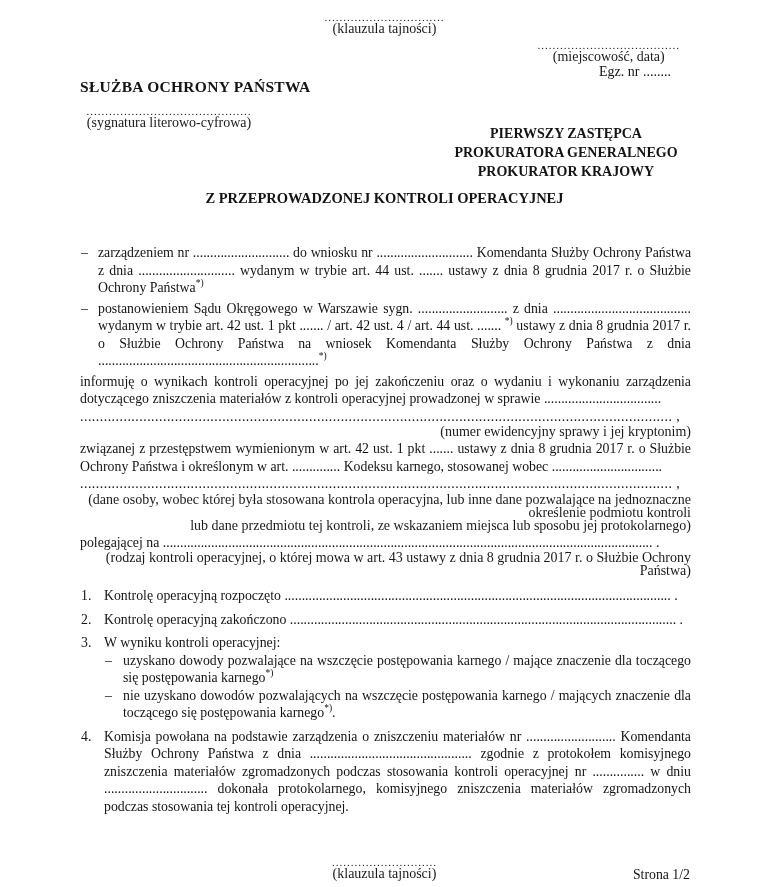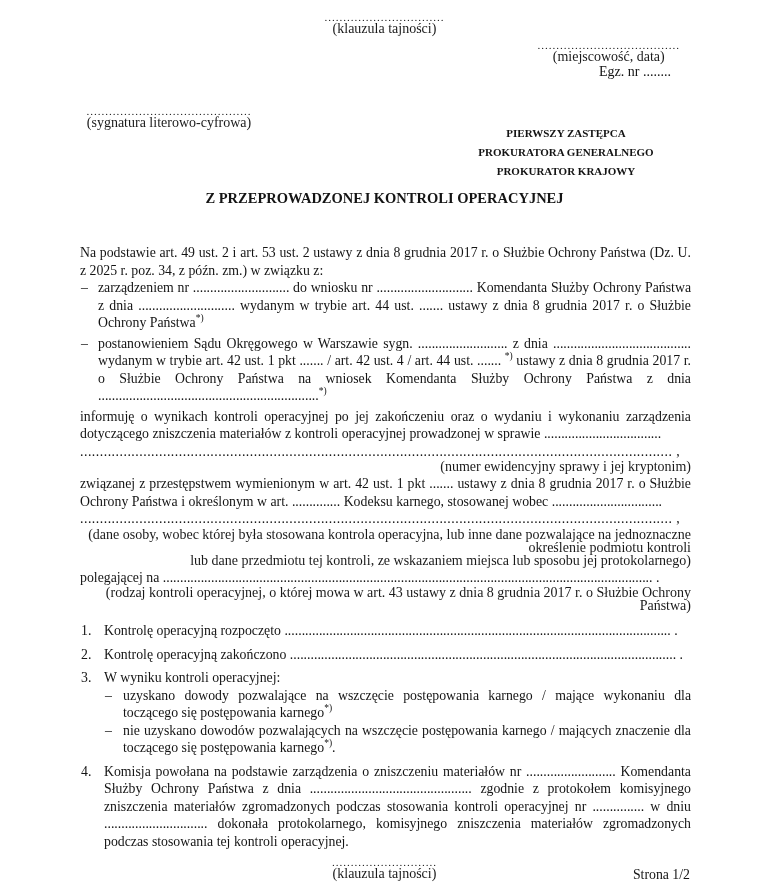--- a/index.html
+++ b/index.html
@@ -13,21 +13,21 @@
     overflow: hidden;
   }
   
   .top-klauzula { position: absolute; top: 12px; left: 0; right: 0; text-align: center; }
   .dotline-sm { font-size: 11px; letter-spacing: 1px; line-height: 10px; white-space: nowrap; }
   .caption { font-size: 14px; line-height: 13px; color: #1a1a1a; }
   .place-date { position: absolute; top: 40px; right: 89px; text-align: center; }
   .egz { position: absolute; top: 64px; right: 98px; font-size: 14px; }
   .org-name { position: absolute; top: 78px; left: 80px; font-weight: bold; font-size: 15.5px; letter-spacing: 0.3px; }
   .signature { position: absolute; top: 106px; left: 80px; width: 178px; text-align: center; }
-  .addressee { position: absolute; top: 124px; left: 430px; width: 272px; text-align: center; font-weight: bold; font-size: 11px; line-height: 19px; }
+  .addressee { position: absolute; top: 124px; left: 430px; width: 272px; text-align: center; font-weight: bold; font-size: 14px; line-height: 19px; }
   .doc-title { position: absolute; top: 189px; left: 0; right: 0; text-align: center; font-weight: bold; font-size: 14.5px; line-height: 19px; }
   
   .body-flow {
     position: absolute; top: 244px; left: 80px; width: 611px;
     font-size: 13.8px; line-height: 17.5px; text-align: justify;
   }
   .body-flow p { margin: 0; }
   .intro { margin-bottom: 3px; }
   .bullet { position: relative; padding-left: 18px; margin-bottom: 3px; }
   .bullet .dash { position: absolute; left: 1px; top: 0; }
@@ -54,39 +54,39 @@
     <div class="caption">(klauzula tajności)</div>
   </div>
 
   <div class="place-date">
     <div class="dotline-sm">......................................</div>
     <div class="caption">(miejscowość, data)</div>
   </div>
 
   <div class="egz">Egz. nr ........</div>
 
+  <div class="org-name">SŁUŻBA OCHRONY PAŃSTWA</div>
 
   <div class="signature">
     <div class="dotline-sm">............................................</div>
     <div class="caption">(sygnatura literowo-cyfrowa)</div>
   </div>
 
   <div class="addressee">
     <div>PIERWSZY ZASTĘPCA</div>
     <div>PROKURATORA GENERALNEGO</div>
     <div>PROKURATOR KRAJOWY</div>
   </div>
 
   <div class="doc-title">
     <div>Z PRZEPROWADZONEJ KONTROLI OPERACYJNEJ</div>
   </div>
 
   <div class="body-flow">
 
-    <p class="intro">Na podstawie art. 49 ust. 2 i art. 53 ust. 2 ustawy z dnia 8 grudnia 2017 r. o Służbie Ochrony Państwa (Dz. U. z 2025 r. poz. 34, z późn. zm.) w związku z:</p>
 
     <div class="bullet">
       <span class="dash">–</span><span>zarządzeniem nr ............................ do wniosku nr ............................ Komendanta Służby Ochrony Państwa z dnia ............................ wydanym w trybie art. 44 ust. ....... ustawy z dnia 8 grudnia 2017 r. o Służbie Ochrony Państwa</span><sup>*)</sup>
     </div>
 
     <div class="bullet">
       <span class="dash">–</span><span>postanowieniem Sądu Okręgowego w Warszawie sygn. .......................... z dnia ........................................ wydanym w trybie art. 42 ust. 1 pkt ....... / art. 42 ust. 4 / art. 44 ust. ....... </span><sup>*)</sup><span> ustawy z dnia 8 grudnia 2017 r. o Służbie Ochrony Państwa na wniosek Komendanta Służby Ochrony Państwa z dnia </span><span>................................................................</span><sup>*)</sup>
     </div>
 
     <p class="para-informuje">informuję o wynikach kontroli operacyjnej po jej zakończeniu oraz o wydaniu i wykonaniu zarządzenia dotyczącego zniszczenia materiałów z kontroli operacyjnej prowadzonej w sprawie ..................................</p>
@@ -109,21 +109,21 @@
       <span class="num">1.</span><span>Kontrolę operacyjną rozpoczęto ................................................................................................................ .</span>
     </div>
 
     <div class="item">
       <span class="num">2.</span><span>Kontrolę operacyjną zakończono ................................................................................................................ .</span>
     </div>
 
     <div class="item">
       <span class="num">3.</span><span>W wyniku kontroli operacyjnej:</span>
       <div class="sub">
-        <span class="dash">–</span><span>uzyskano dowody pozwalające na wszczęcie postępowania karnego / mające wykonaniu dla toczącego się postępowania karnego</span><sup>*)</sup>
+        <span class="dash">–</span><span>uzyskano dowody pozwalające na wszczęcie postępowania karnego / mające znaczenie dla toczącego się postępowania karnego</span><sup>*)</sup>
       </div>
       <div class="sub">
         <span class="dash">–</span><span>nie uzyskano dowodów pozwalających na wszczęcie postępowania karnego / mających znaczenie dla toczącego się postępowania karnego</span><sup>*)</sup><span>.</span>
       </div>
     </div>
 
     <div class="item">
       <span class="num">4.</span><span>Komisja powołana na podstawie zarządzenia o zniszczeniu materiałów nr .......................... Komendanta Służby Ochrony Państwa z dnia ............................................... zgodnie z protokołem komisyjnego zniszczenia materiałów zgromadzonych podczas stosowania kontroli operacyjnej nr ............... w dniu .............................. dokonała protokolarnego, komisyjnego zniszczenia materiałów zgromadzonych podczas stosowania tej kontroli operacyjnej.</span>
     </div>
 

